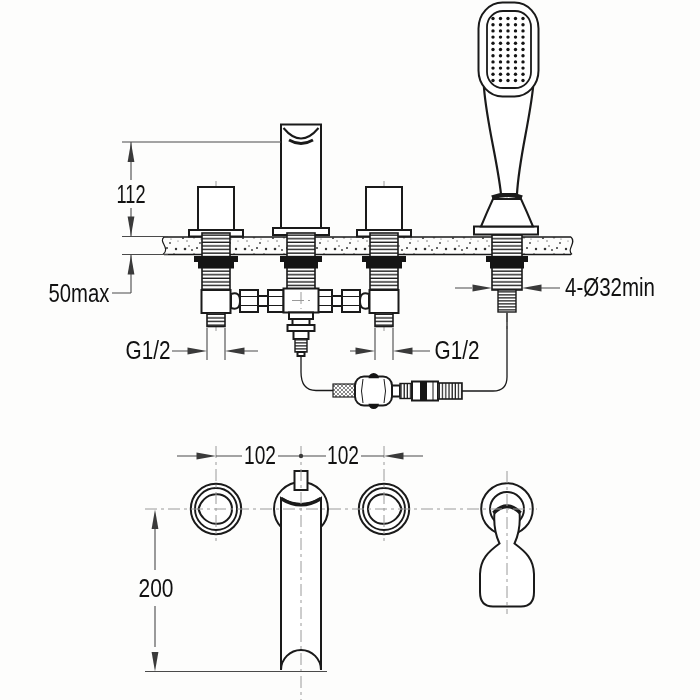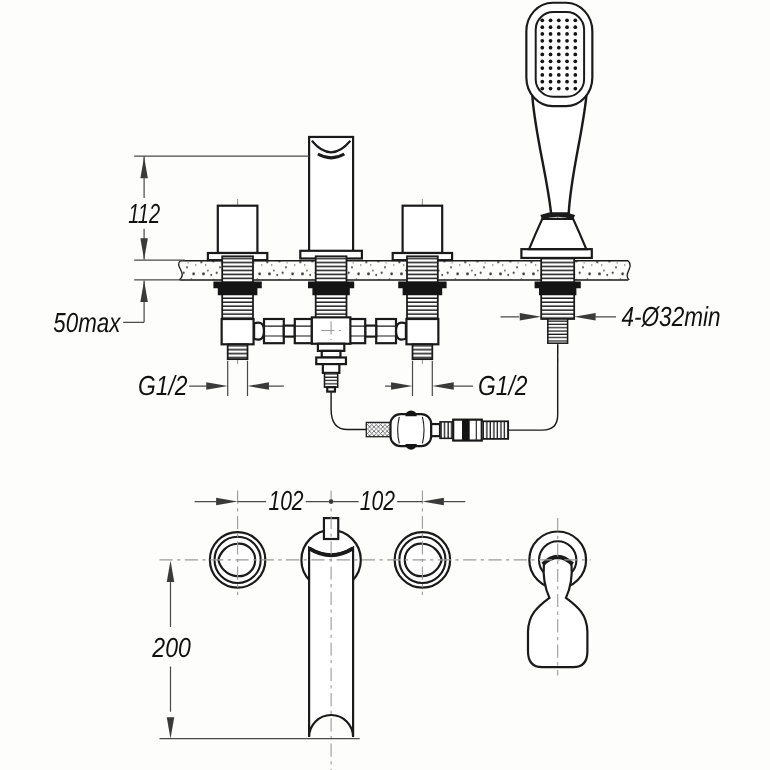--- a/index.html
+++ b/index.html
@@ -2,21 +2,20 @@
 <html><head>
 <meta charset="utf-8">
 <style>
   html,body{margin:0;padding:0;background:#ffffff;}
   .canvas{
     position:relative;
     width:700px;height:700px;
     background:#fdfdfc;
     overflow:hidden;
     font-family:"Liberation Sans",sans-serif;
-    font-style:italic;
   }
   svg{display:block;}
   .ol{fill:#ffffff;stroke:#1a1a1a;stroke-width:2;}
   .ln{fill:none;stroke:#1a1a1a;}
   .blk{fill:#141414;stroke:none;}
   .dim{stroke:#4a4a4a;stroke-width:1.1;fill:none;}
   .arr{fill:#3a3a3a;stroke:none;}
   .cl{stroke:#9a9a9a;stroke-width:1;fill:none;stroke-dasharray:12 4 3 4;}
   .lbl{font-family:"Liberation Sans",sans-serif;font-size:25px;fill:#111111;}
 </style>

